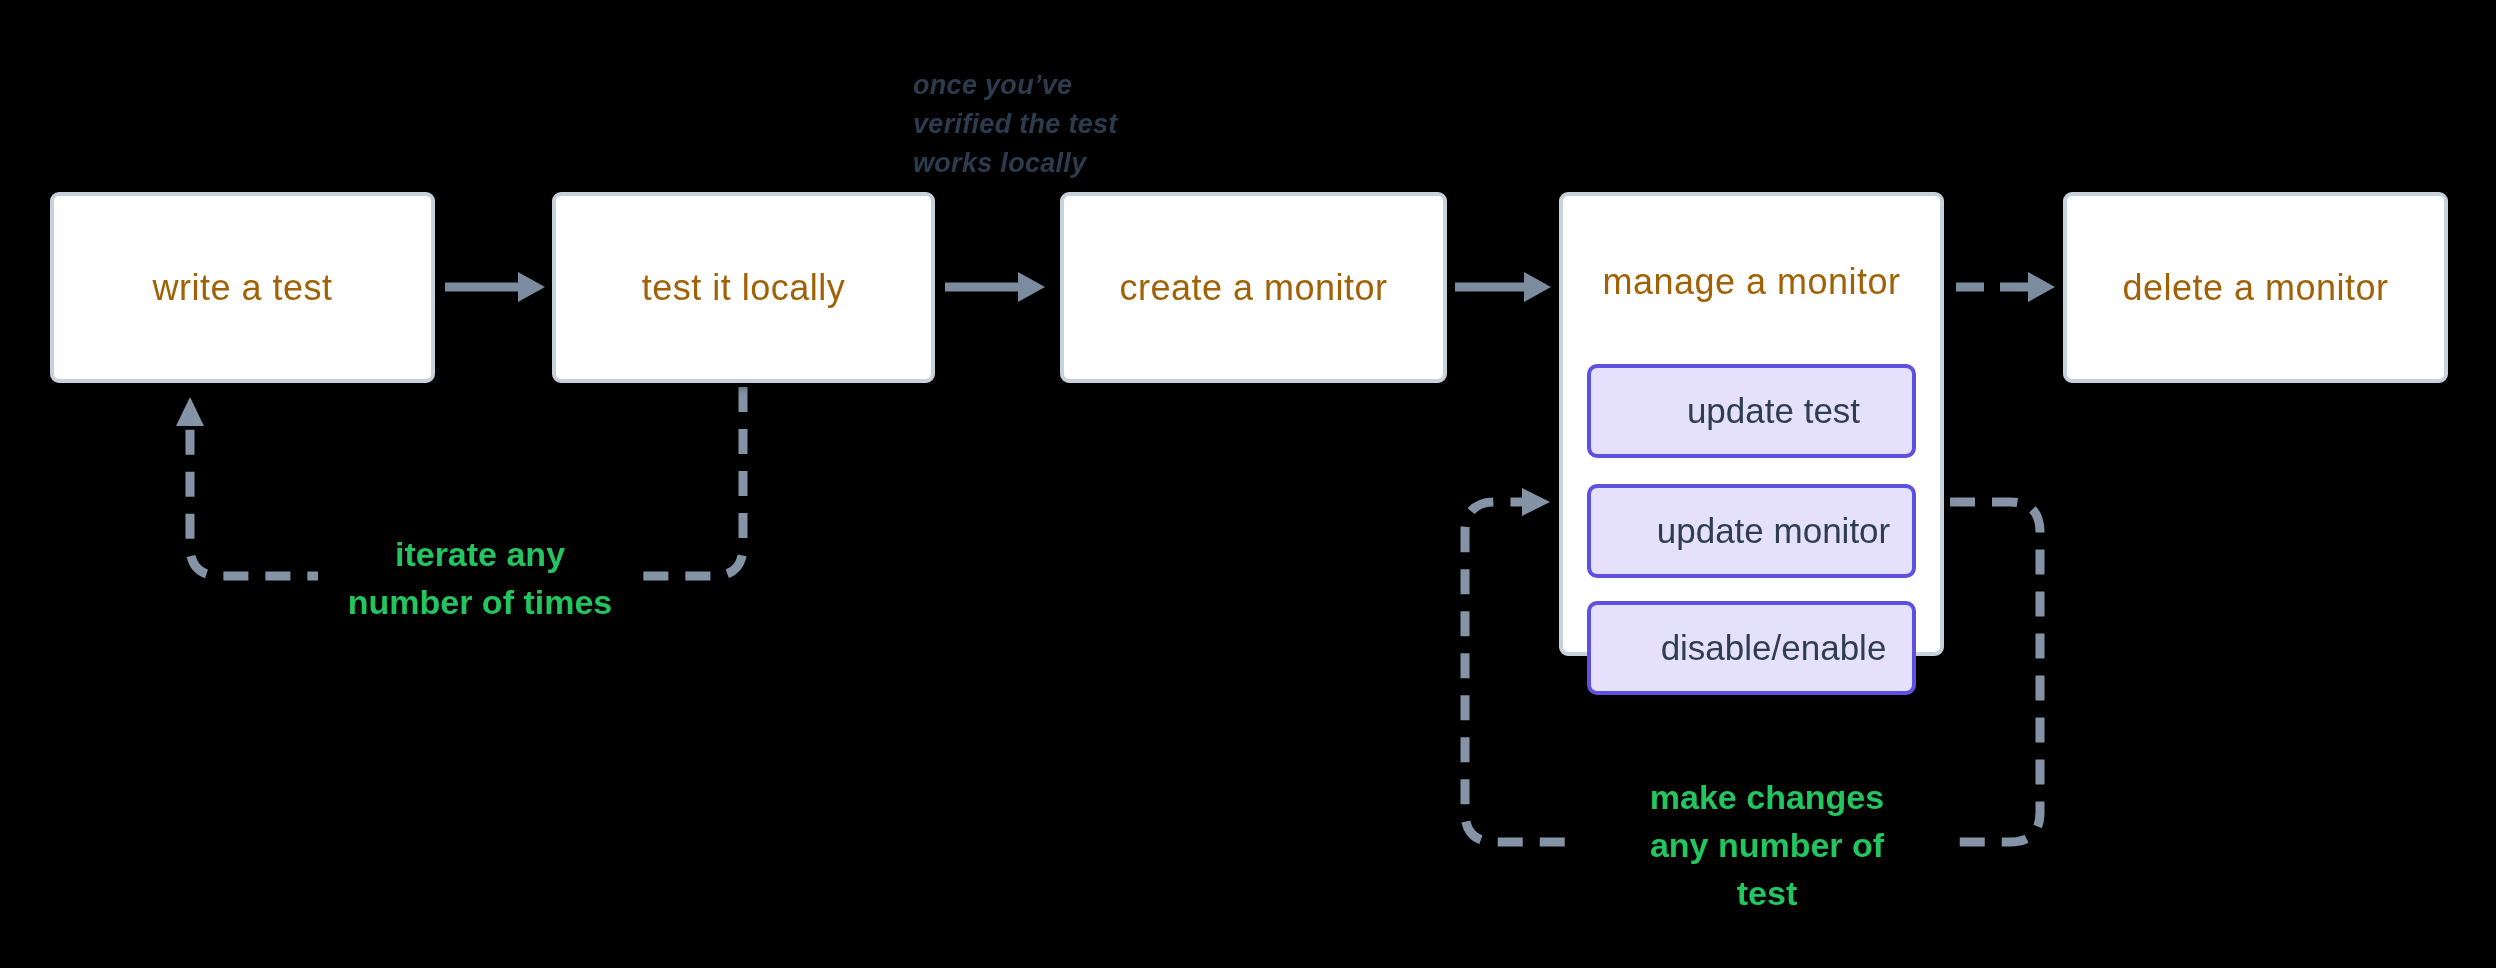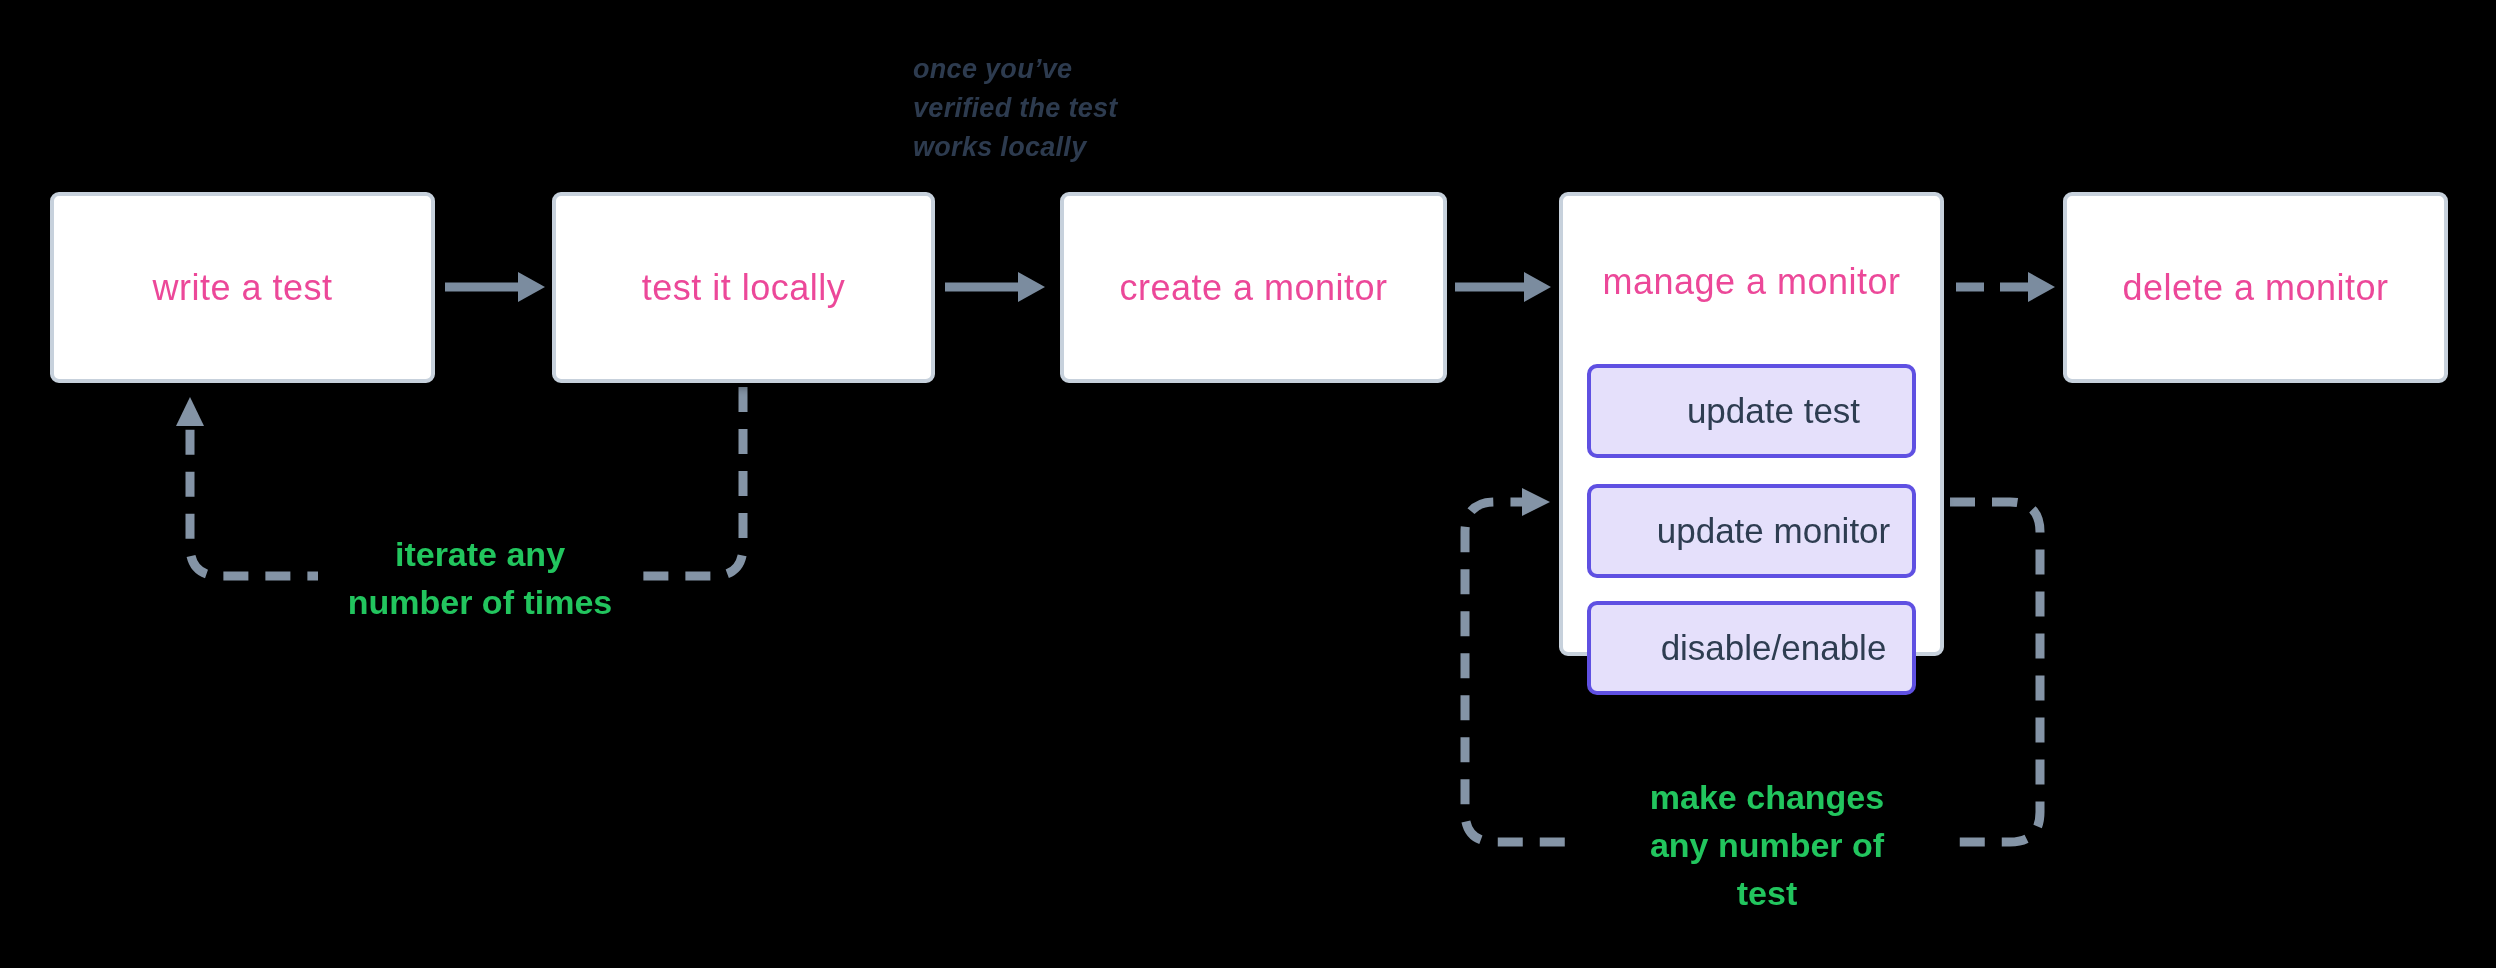--- a/index.html
+++ b/index.html
@@ -16,21 +16,21 @@
     box-sizing:border-box;
     background:#ffffff;
     border:4px solid #c7d1dc;
     border-radius:9px;
     z-index:2;
     box-shadow:0 4px 10px rgba(0,0,0,0.45);
   }
   .node-label{
     position:absolute;left:0;top:0;width:100%;height:100%;
     display:flex;align-items:center;justify-content:center;
-    font-size:36px;color:#ec4899;letter-spacing:0.5px;text-align:center;
+    font-size:36px;color:#a16207;letter-spacing:0.5px;text-align:center;
   }
   .n1{left:50px;top:192px;width:385px;height:191px;}
   .n2{left:552px;top:192px;width:383px;height:191px;}
   .n3{left:1060px;top:192px;width:387px;height:191px;}
   .n4{left:1559px;top:192px;width:385px;height:464px;}
   .n5{left:2063px;top:192px;width:385px;height:191px;}
   .n4 .node-label{height:172px;}
   .action{
     position:absolute;left:24px;width:329px;height:94px;
     box-sizing:border-box;
@@ -41,21 +41,21 @@
     font-size:35px;color:#2e3d51;padding-left:44px;
   }
   .a1{top:168px;}
   .a2{top:288px;}
   .a3{top:405px;}
   .annotation{
     position:absolute;z-index:2;
     color:#2d3b4f;font-style:italic;font-weight:600;
     font-size:27px;line-height:39px;letter-spacing:0.3px;
   }
-  .ann1{left:913px;top:50px;}
+  .ann1{left:913px;top:66px;}
   .ann2{left:1443px;top:50px;}
   .caption{
     position:absolute;z-index:3;
     color:#22c55e;font-weight:700;
     font-size:34px;line-height:48px;text-align:center;
     background:#000000;padding:0 12px;
   }
   .cap1{left:318px;top:530px;width:300px;}
   .cap2{left:1580px;top:773px;width:350px;}
 </style>

